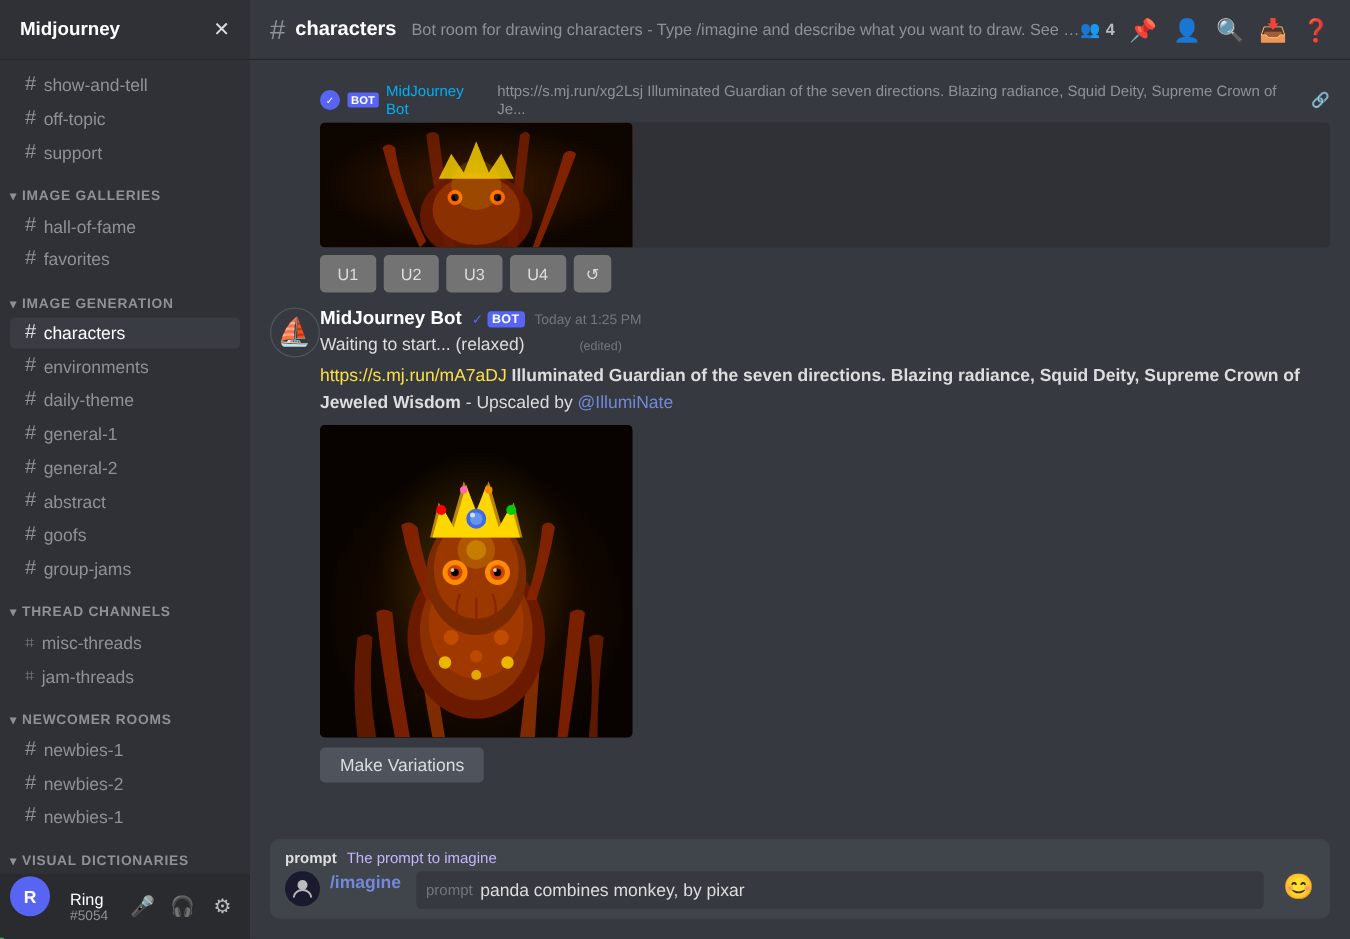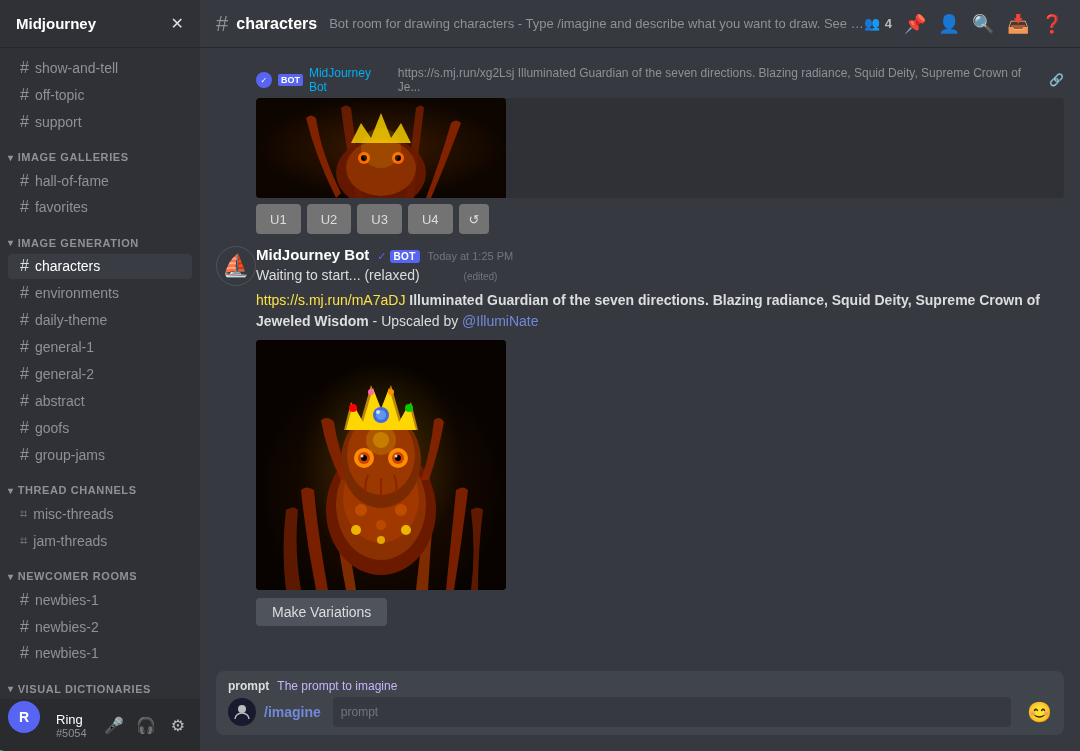--- a/index.html
+++ b/index.html
@@ -252,21 +252,20 @@
       gap: 8px;
     }
     .prompt-label {
       font-size: 12px;
       font-weight: 600;
       color: #dcddde;
     }
     .prompt-hint { font-size: 12px; color: #c4b5fd; }
     .input-row {
       display: flex;
-      align-items: center;
       padding: 0 12px 8px 12px;
       gap: 8px;
     }
     .user-avatar-input {
       width: 28px;
       height: 28px;
       border-radius: 50%;
       background: #1a1a2e;
       display: flex; align-items: center; justify-content: center;
       flex-shrink: 0;
@@ -620,18 +619,19 @@
       <div class="input-row">
         <div class="user-avatar-input">
           <svg width="18" height="18" viewBox="0 0 18 18" fill="none">
               <circle cx="9" cy="6" r="4" fill="#b9bbbe"></circle>
               <path d="M2 16c0-3.314 3.134-6 7-6s7 2.686 7 6" stroke="#b9bbbe" stroke-width="1.5" fill="none"></path>
             </svg>
         </div>
         <span class="input-command">/imagine</span>
         <div class="input-field-box">
           <span class="input-field-label">prompt</span>
+          <span class="input-field-value">panda combines monkey, by pixar</span>
         </div>
         <span class="emoji-btn">😊</span>
       </div>
     </div>
   </div>
 </div>
 
 </body></html>

